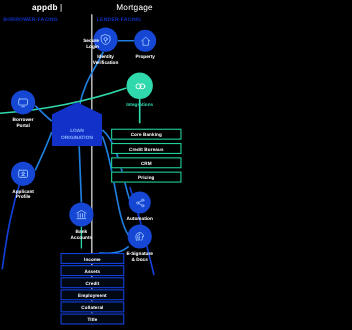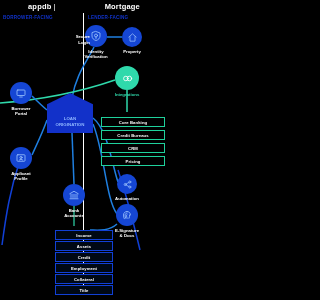--- a/index.html
+++ b/index.html
@@ -34,21 +34,21 @@
     font-weight: 700;
     letter-spacing: 0.2px;
     color: #ffffff;
     white-space: nowrap;
   }
   .brand .sep {
     color: #ffffff;
     font-weight: 400;
     margin: 0 2px;
   }
-  .brand .b2 { font-weight: 700; margin-left: 47px; }
+  .brand .b2 { font-weight: 400; margin-left: 47px; }
 
   .section-label {
     position: absolute;
     top: 15px;
     font-size: 4.6px;
     font-weight: 700;
     color: #1033cc;
     letter-spacing: 0.2px;
     white-space: nowrap;
     text-transform: uppercase;

